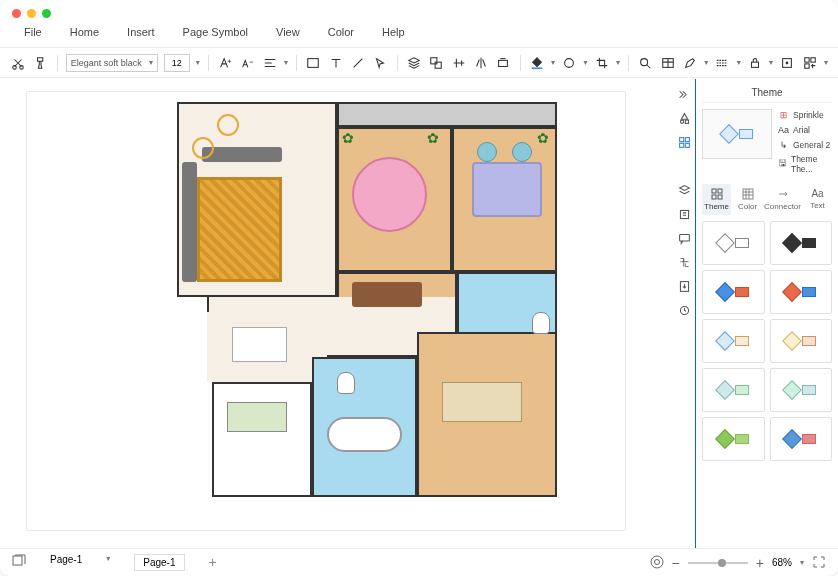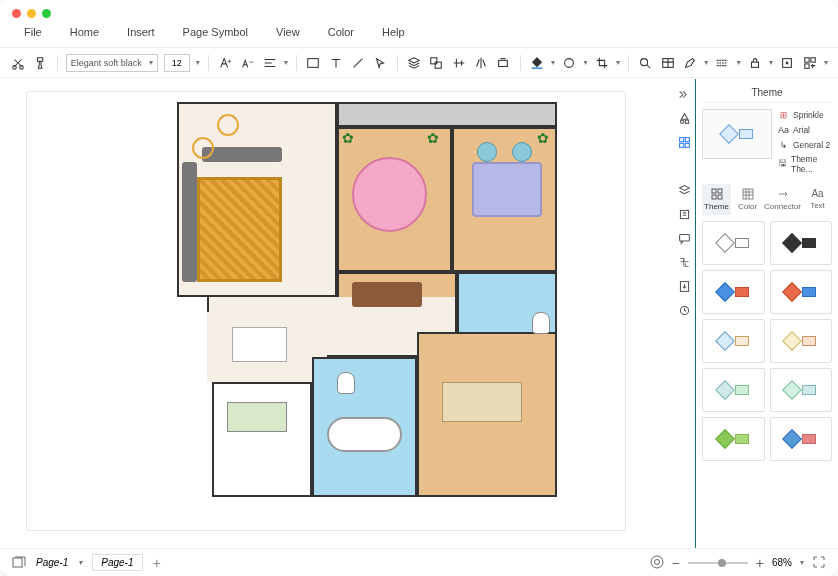--- a/index.html
+++ b/index.html
@@ -33,21 +33,21 @@
 .tabs { display: flex; gap: 2px; margin-top: 4px; }
 .tabs div { flex: 1; text-align: center; padding: 4px 0; font-size: 8px; color:#666; display:flex;flex-direction:column;align-items:center;gap:2px;}
 .tabs div.active { background: #eef2f7; color:#333;}
 .tabs .ti{width:12px;height:12px;}
 .grid { display: grid; grid-template-columns: 1fr 1fr; gap: 5px; margin-top: 6px; }
 .grid .cell { height: 44px; border: 1px solid #e0e0e0; border-radius: 2px; display:flex;align-items:center;justify-content:center;gap:4px;}
 .fp-shape{display:flex;align-items:center;gap:3px;}
 .fp-d{width:14px;height:14px;transform:rotate(45deg);border:1px solid #888;}
 .fp-r{width:14px;height:10px;border:1px solid #888;}
 .statusbar { position: absolute; bottom: 0; left: 0; right: 0; height: 28px; border-top: 1px solid #eee; display: flex; align-items: center; padding: 0 12px; font-size: 10px; gap: 10px; justify-content: space-between; }
-.statusbar .sl { display: flex; align-items: center; gap: 10px; font-style: italic; }
+.statusbar .sl { display: flex; align-items: flex-start; gap: 24px; }
 .statusbar .sr { display: flex; align-items: center; gap: 8px; }
 .pagetab { border: 1px solid #ddd; padding: 2px 8px; font-size: 10px; }
 .slider { width: 60px; height: 2px; background: #ccc; position: relative; }
 .slider::after { content:''; position:absolute; left:30px; top:-3px; width:8px;height:8px;border-radius:50%;background:#999;}
 
 .fp { position: absolute; left: 150px; top: 10px; width: 390px; height: 410px; }
 .room { position: absolute; border: 2px solid #333; }
 .living { left: 0; top: 0; width: 160px; height: 195px; background: #f5efe5; }
 .bed1 { left: 160px; top: 25px; width: 115px; height: 145px; background: #e8bf8a; }
 .bed2 { left: 275px; top: 25px; width: 105px; height: 145px; background: #e8bf8a; }

